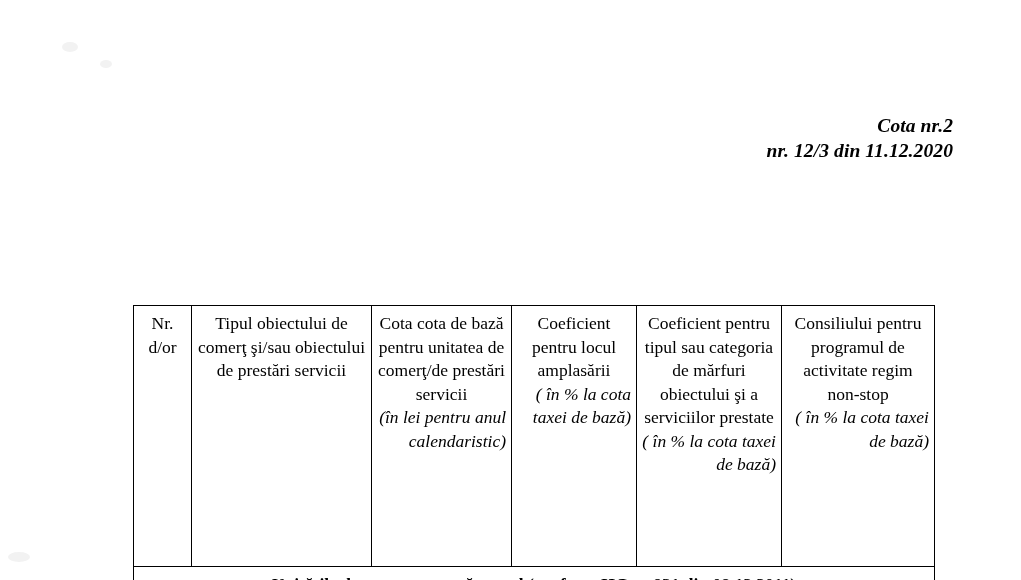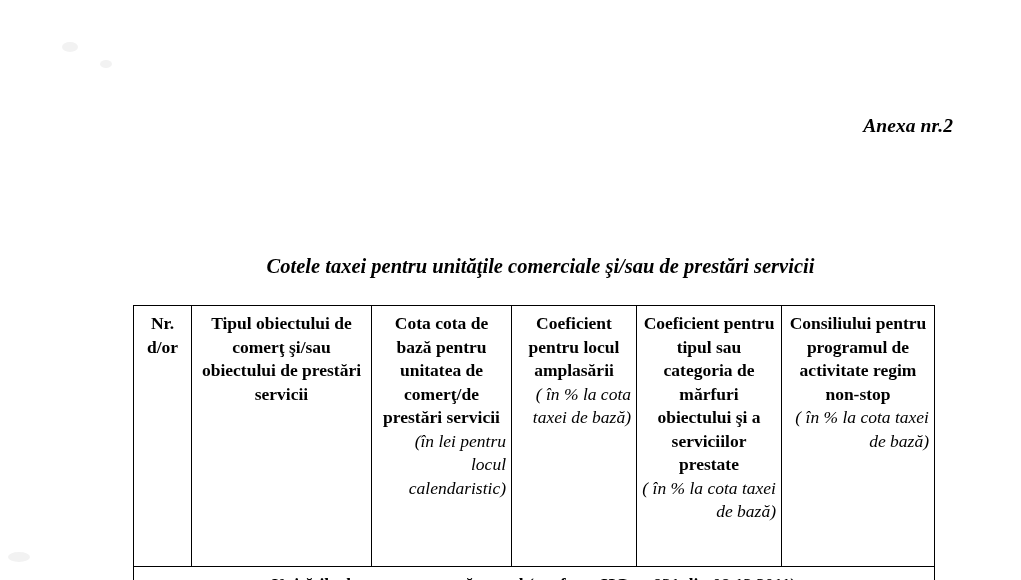--- a/index.html
+++ b/index.html
@@ -73,21 +73,21 @@
     line-height: 23.5px;
   }
   .col-nr { width: 58px; }
   .col-tip { width: 180px; }
   .col-cota { width: 140px; }
   .col-coef1 { width: 125px; }
   .col-coef2 { width: 145px; }
   .col-coef3 { width: 153px; }
 
   th .bold {
-    font-weight: bold;
+    font-weight: normal;
   }
   .ital {
     font-style: italic;
     font-weight: normal;
     text-align: right;
   }
   thead th {
     font-weight: bold;
     height: 246px;
   }
@@ -116,24 +116,24 @@
 </head>
 <body>
 
 <div class="page">
 
   <div class="scan-mark m1"></div>
   <div class="scan-mark m2"></div>
   <div class="scan-mark m3"></div>
 
   <div class="header-block">
-    <div>Anexa nr.2</div>
+    <div>Cota nr.2</div>
+    <div>nr. 12/3 din 11.12.2020</div>
   </div>
 
-  <div class="doc-title">Cotele taxei pentru unităţile comerciale şi/sau de prestări servicii</div>
 
   <div class="table-wrap">
     <table class="main-table">
       <colgroup>
         <col class="col-nr">
         <col class="col-tip">
         <col class="col-cota">
         <col class="col-coef1">
         <col class="col-coef2">
         <col class="col-coef3">
@@ -142,21 +142,21 @@
         <tr>
           <th>
             <span class="hdr-cell-inner bold">Nr.
 d/or</span>
           </th>
           <th>
             <span class="hdr-cell-inner bold">Tipul obiectului de comerţ şi/sau obiectului de prestări servicii</span>
           </th>
           <th>
             <span class="hdr-cell-inner bold">Cota cota de bază pentru unitatea de comerţ/de prestări servicii</span>
-            <span class="hdr-cell-inner ital">(în lei pentru locul calendaristic)</span>
+            <span class="hdr-cell-inner ital">(în lei pentru anul calendaristic)</span>
           </th>
           <th>
             <span class="hdr-cell-inner bold">Coeficient pentru locul amplasării</span>
             <span class="hdr-cell-inner ital">( în % la cota taxei de bază)</span>
           </th>
           <th>
             <span class="hdr-cell-inner bold">Coeficient pentru tipul sau categoria de mărfuri obiectului şi a serviciilor prestate</span>
             <span class="hdr-cell-inner ital">( în % la cota taxei de bază)</span>
           </th>
           <th>

